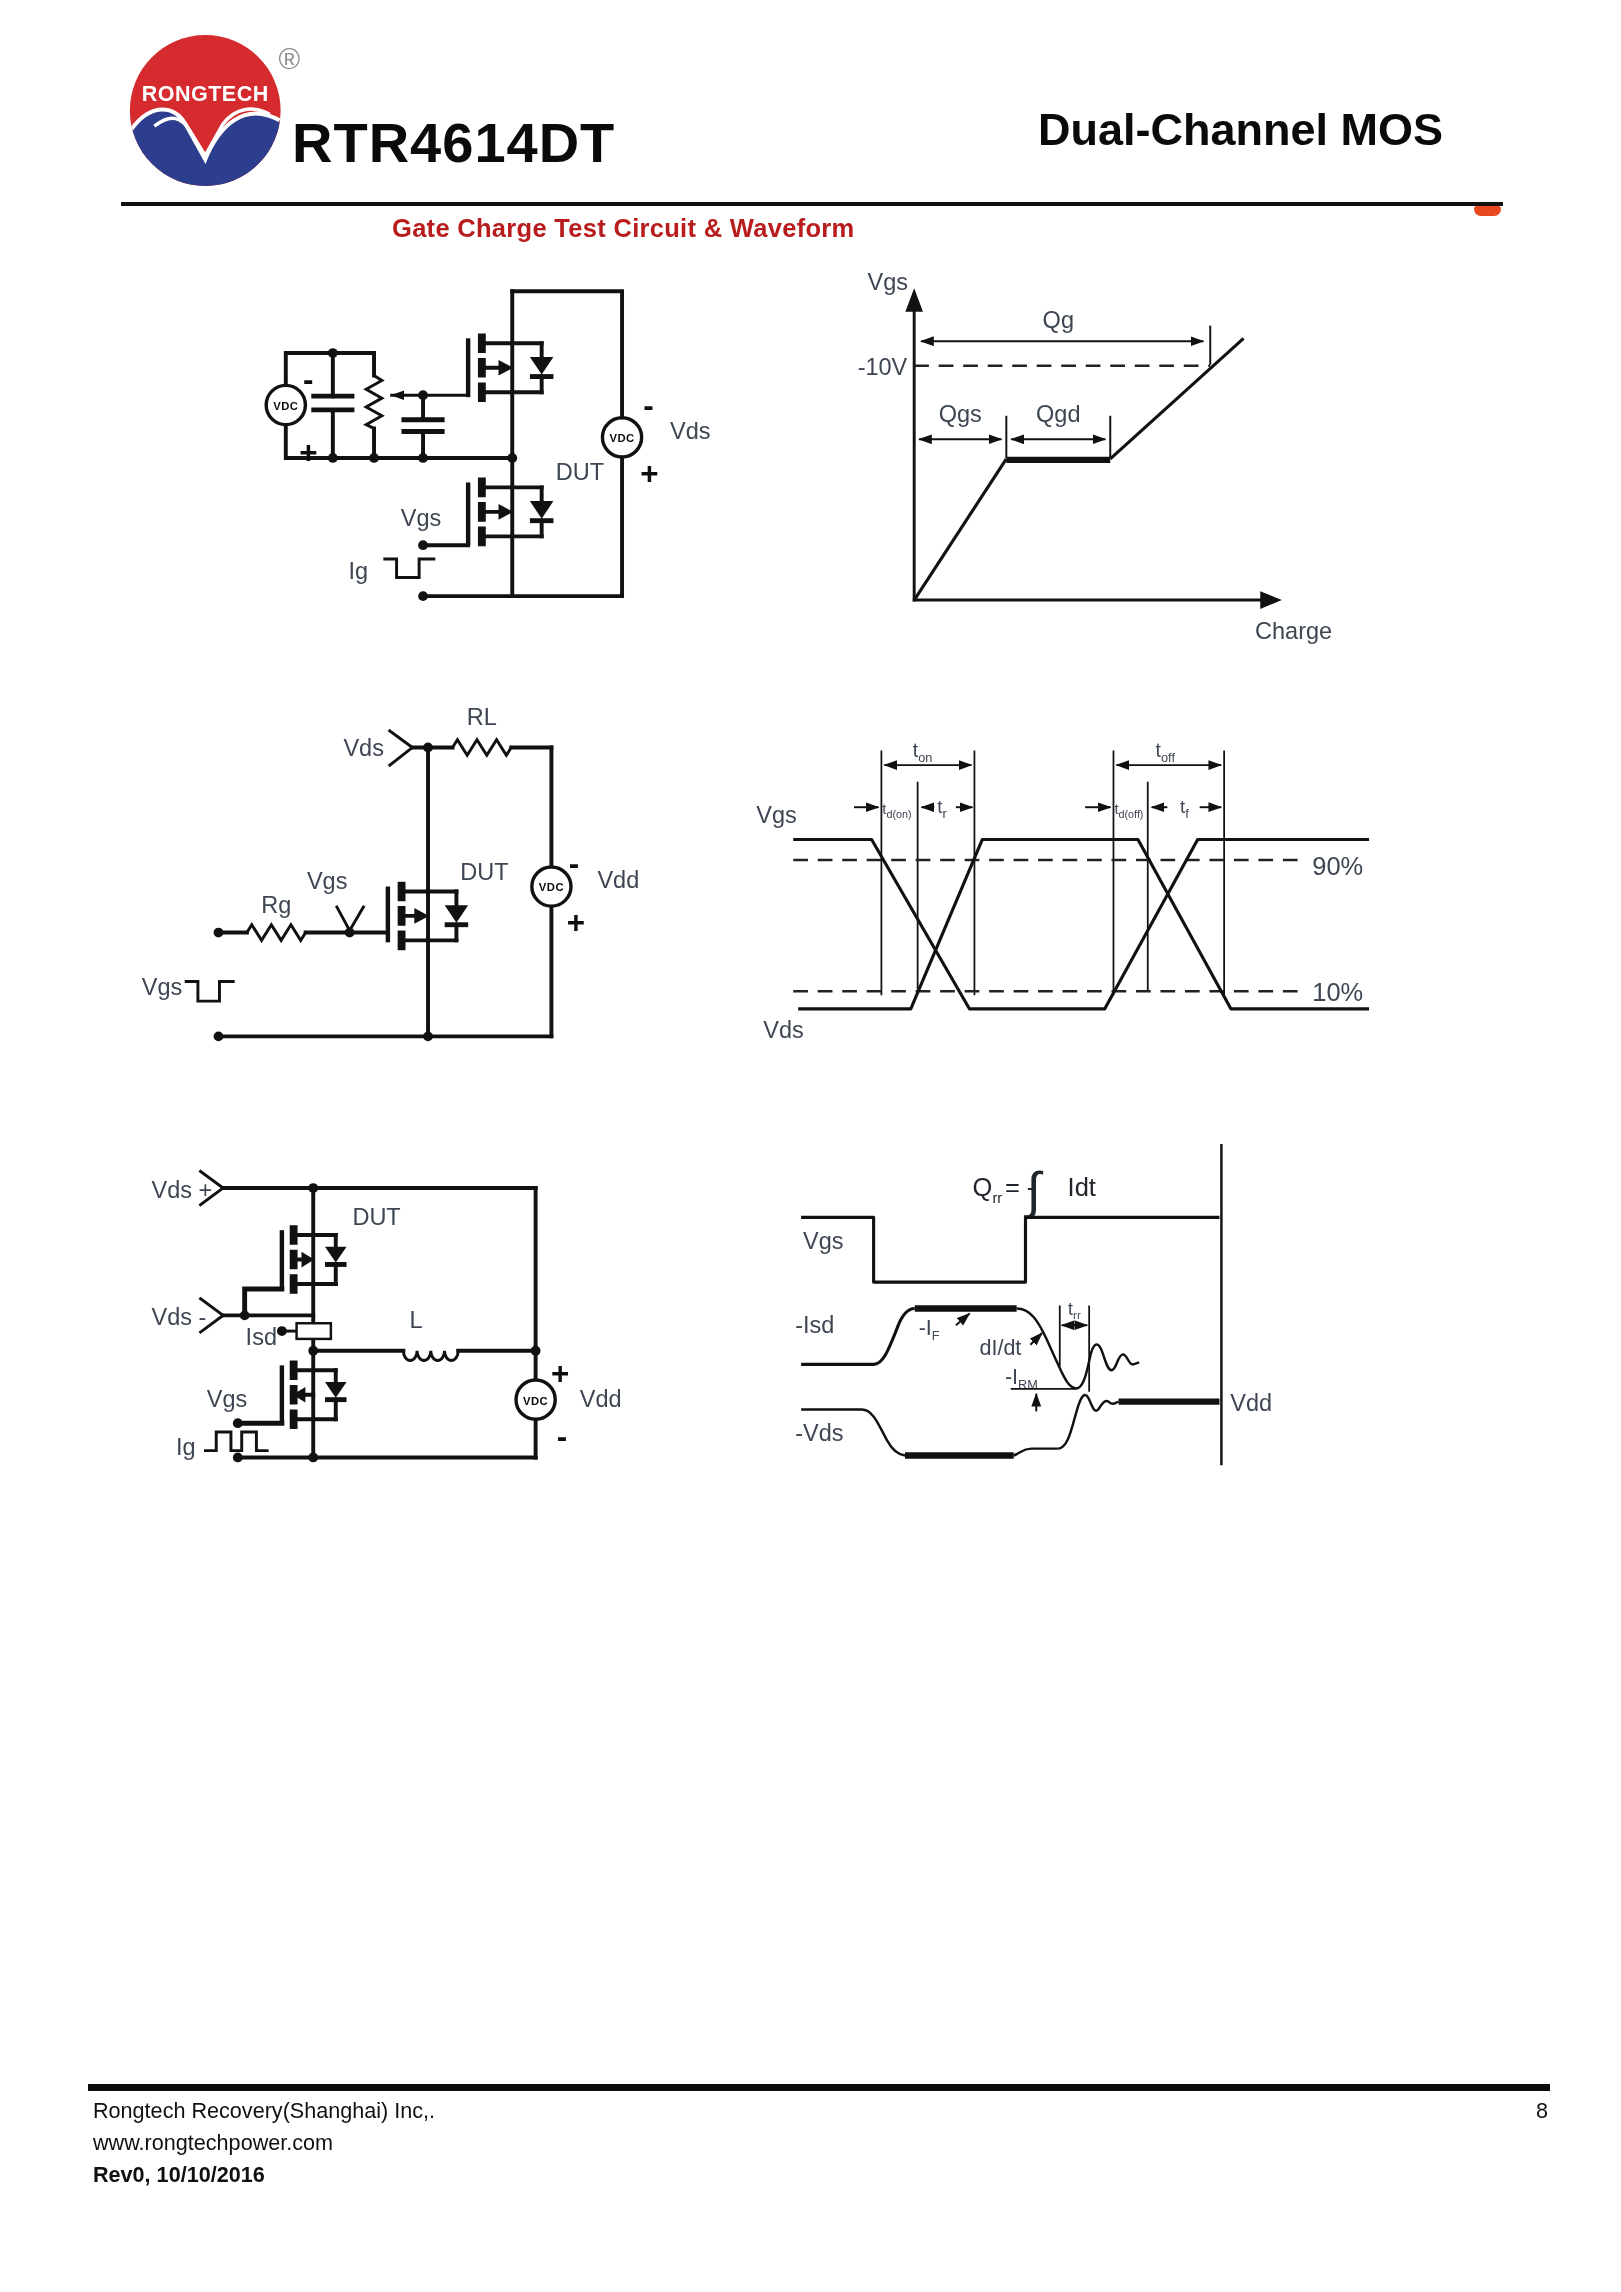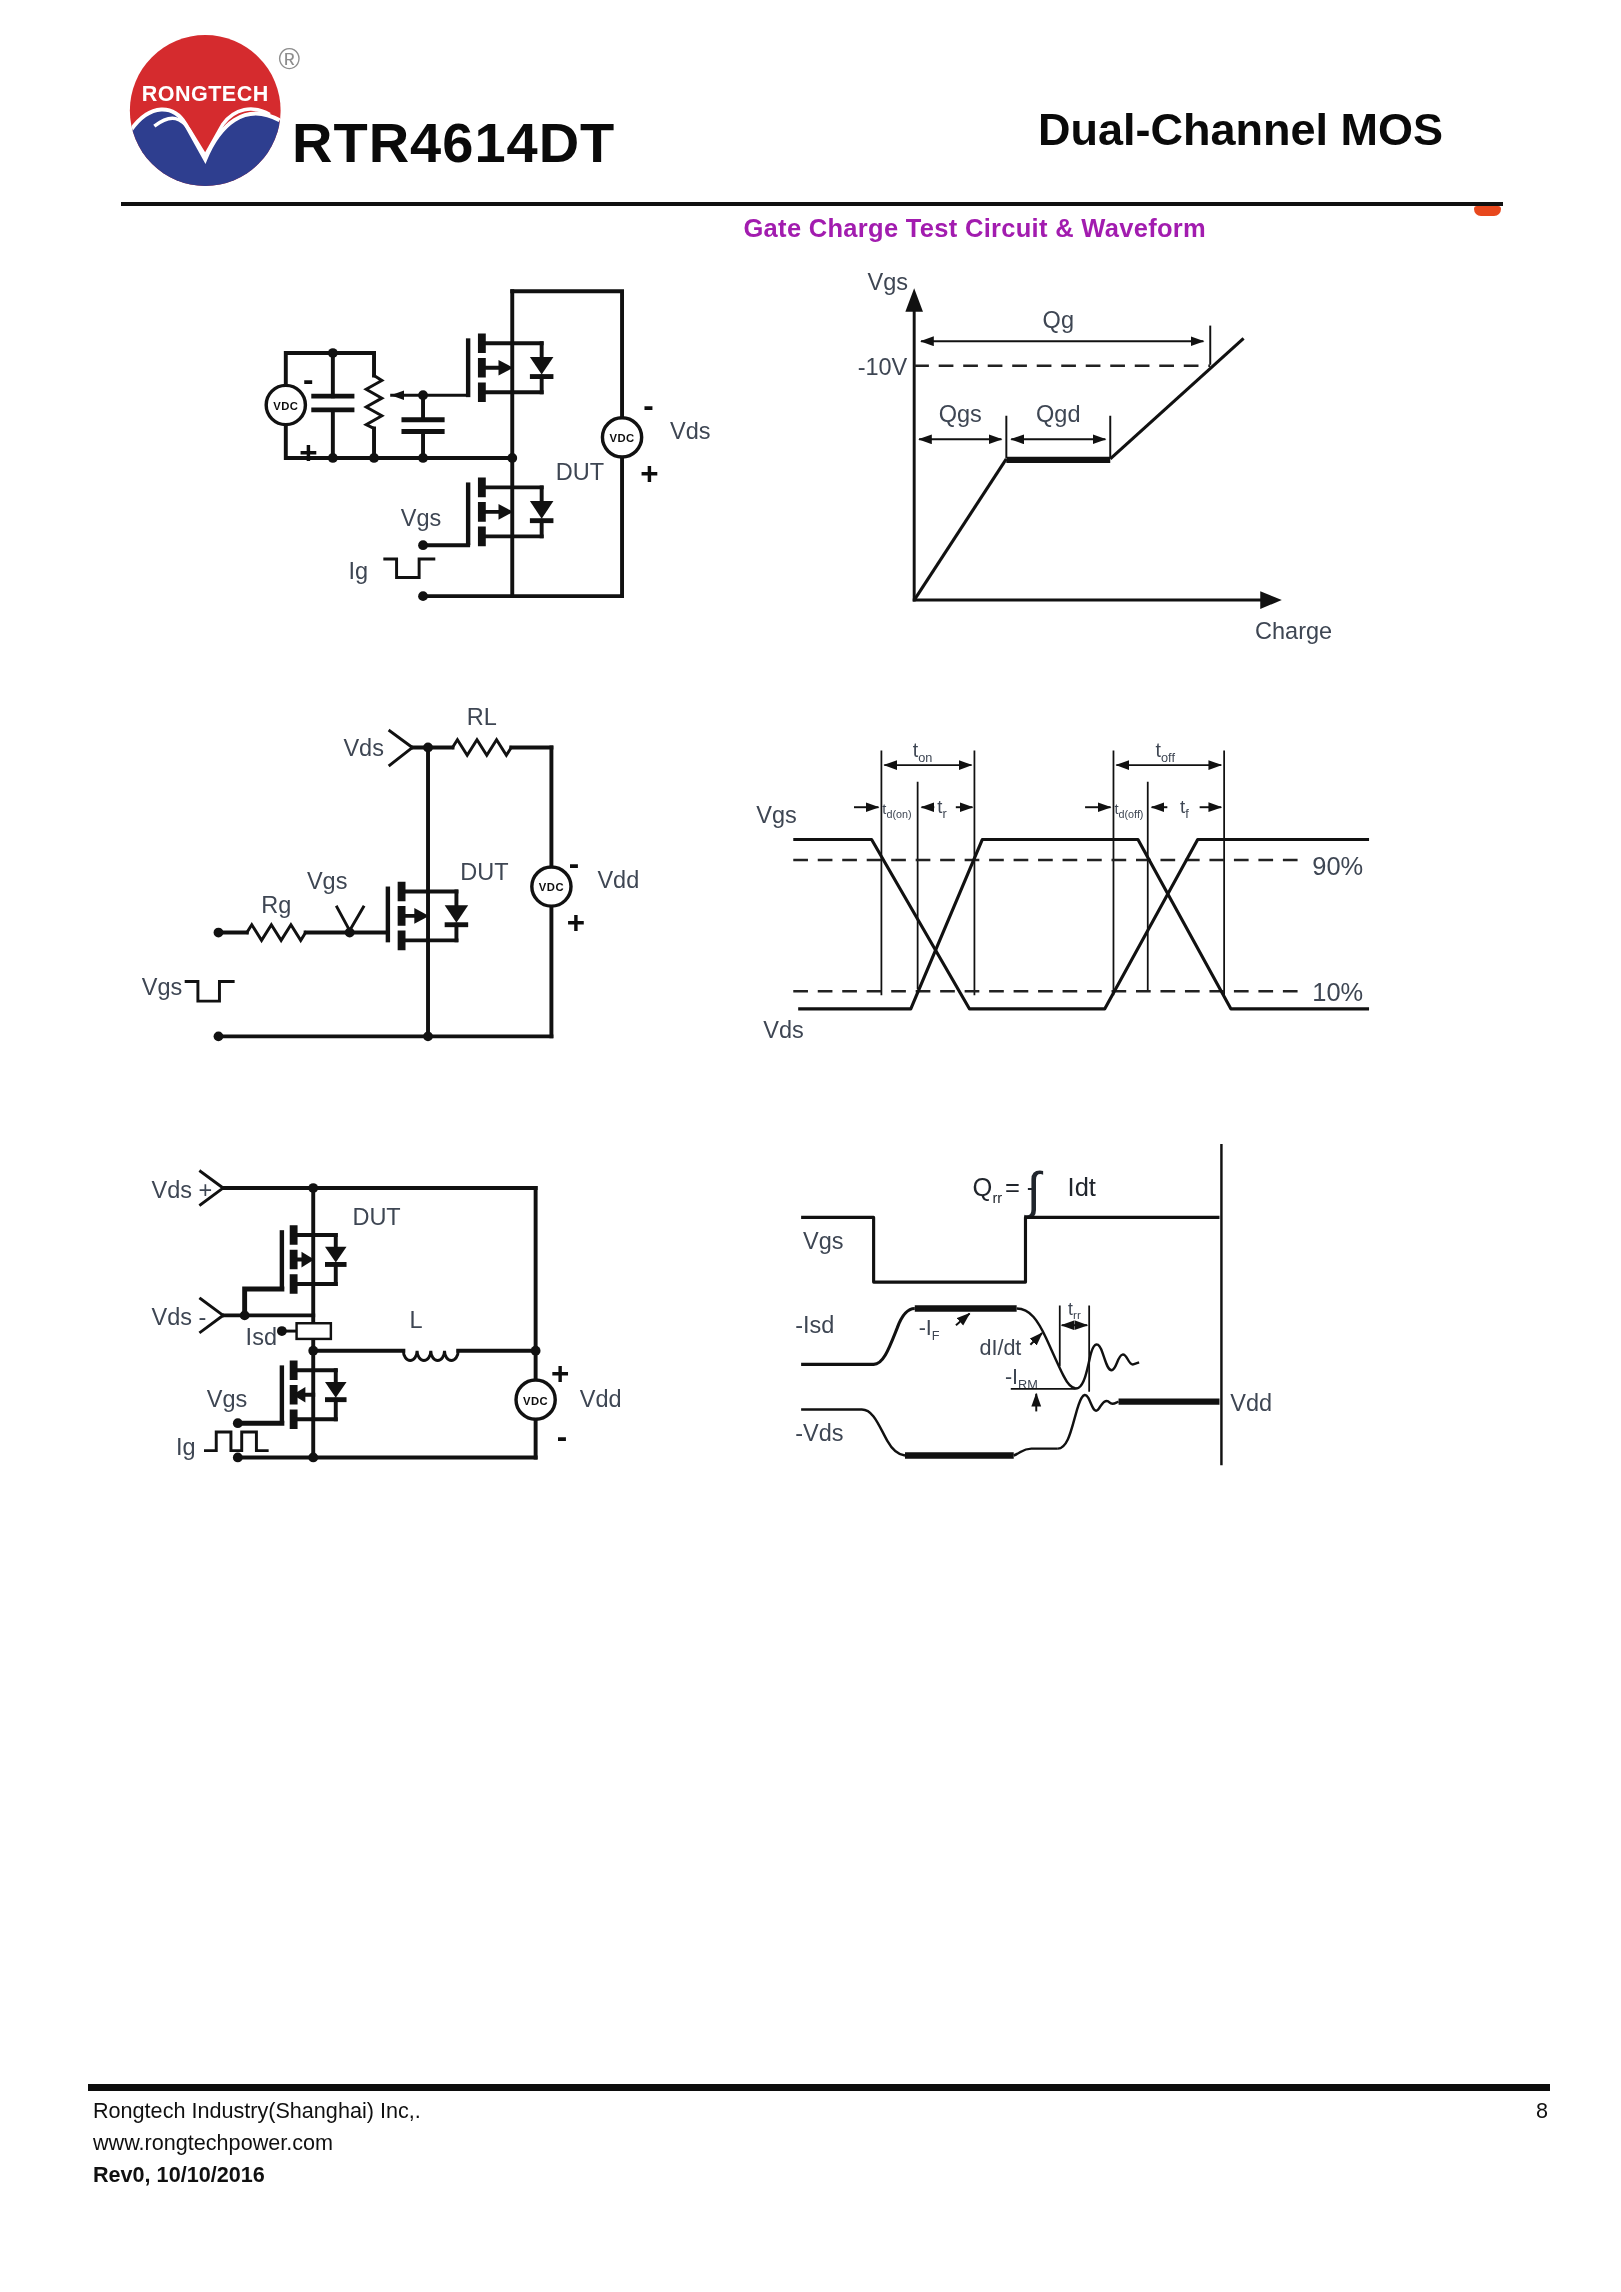--- a/index.html
+++ b/index.html
@@ -3,21 +3,21 @@
 <meta charset="utf-8">
 <style>
   html,body{margin:0;padding:0;background:#e8e8e8;}
   .page{position:relative;width:1621px;height:2293px;background:#ffffff;
         font-family:"Liberation Sans",sans-serif;overflow:hidden;}
   .abs{position:absolute;}
   .part-number{left:292px;top:110px;font-size:56px;font-weight:bold;color:#0a0a0a;letter-spacing:1px;}
   .doc-title{left:924px;top:104px;width:519px;text-align:right;font-size:45px;font-weight:bold;color:#0a0a0a;}
   .header-rule{left:121px;top:202px;width:1382px;height:3.9px;background:#101010;}
   .accent-mark{left:1474px;top:206px;width:26.5px;height:9.8px;border-radius:2.9px 2.9px 6.9px 6.9px;}
-  .section-title{font-size:25.5px;font-weight:bold;color:#a21caf;letter-spacing:0.3px;text-align:right;}
+  .section-title{font-size:25.5px;font-weight:bold;color:#b91c1c;letter-spacing:0.3px;text-align:left;}
   .st-gc{left:392px;top:214px;width:814px;}
   .st-rs{left:446px;top:667px;width:814px;}
   .st-dr{left:397px;top:1121px;width:814px;}
   .footer-rule{left:88px;top:2084px;width:1462px;height:6.9px;background:#0c0c0c;}
   .ftext{left:93px;font-size:21.6px;color:#101010;}
   .f1{top:2098px;}
   .f2{top:2130px;}
   .f3{top:2162px;font-weight:bold;}
   .fpage{left:1470px;top:2098px;width:78px;text-align:right;font-size:21.6px;color:#101010;}
 
@@ -380,19 +380,19 @@
         <path class="wfthin" d="M1035,1485 C1043,1482 1044,1478 1053,1478 H1080"></path>
         <path class="wfthin" d="M1080,1478 C1090,1478 1094,1458 1098,1444 C1102,1429 1106,1418 1111,1426 C1115,1433 1117,1444 1122,1437 C1126,1431 1129,1427 1133,1431 C1136,1434 1139,1431 1142,1430"></path>
         <path class="wfthick" d="M1142,1430 H1245"></path>
       </g>
       <text class="cl" x="812" y="1470">-Vds</text>
       <text class="cl" x="1256" y="1440">Vdd</text>
     </g>
   </svg>
 
   <div class="abs footer-rule"></div>
-  <div class="abs ftext f1">Rongtech Industry(Shanghai) Inc,.</div>
+  <div class="abs ftext f1">Rongtech Recovery(Shanghai) Inc,.</div>
   <div class="abs ftext f2">www.rongtechpower.com</div>
   <div class="abs ftext f3">Rev0, 10/10/2016</div>
   <div class="abs fpage">8</div>
 
 </div>
 
 
 </body></html>

